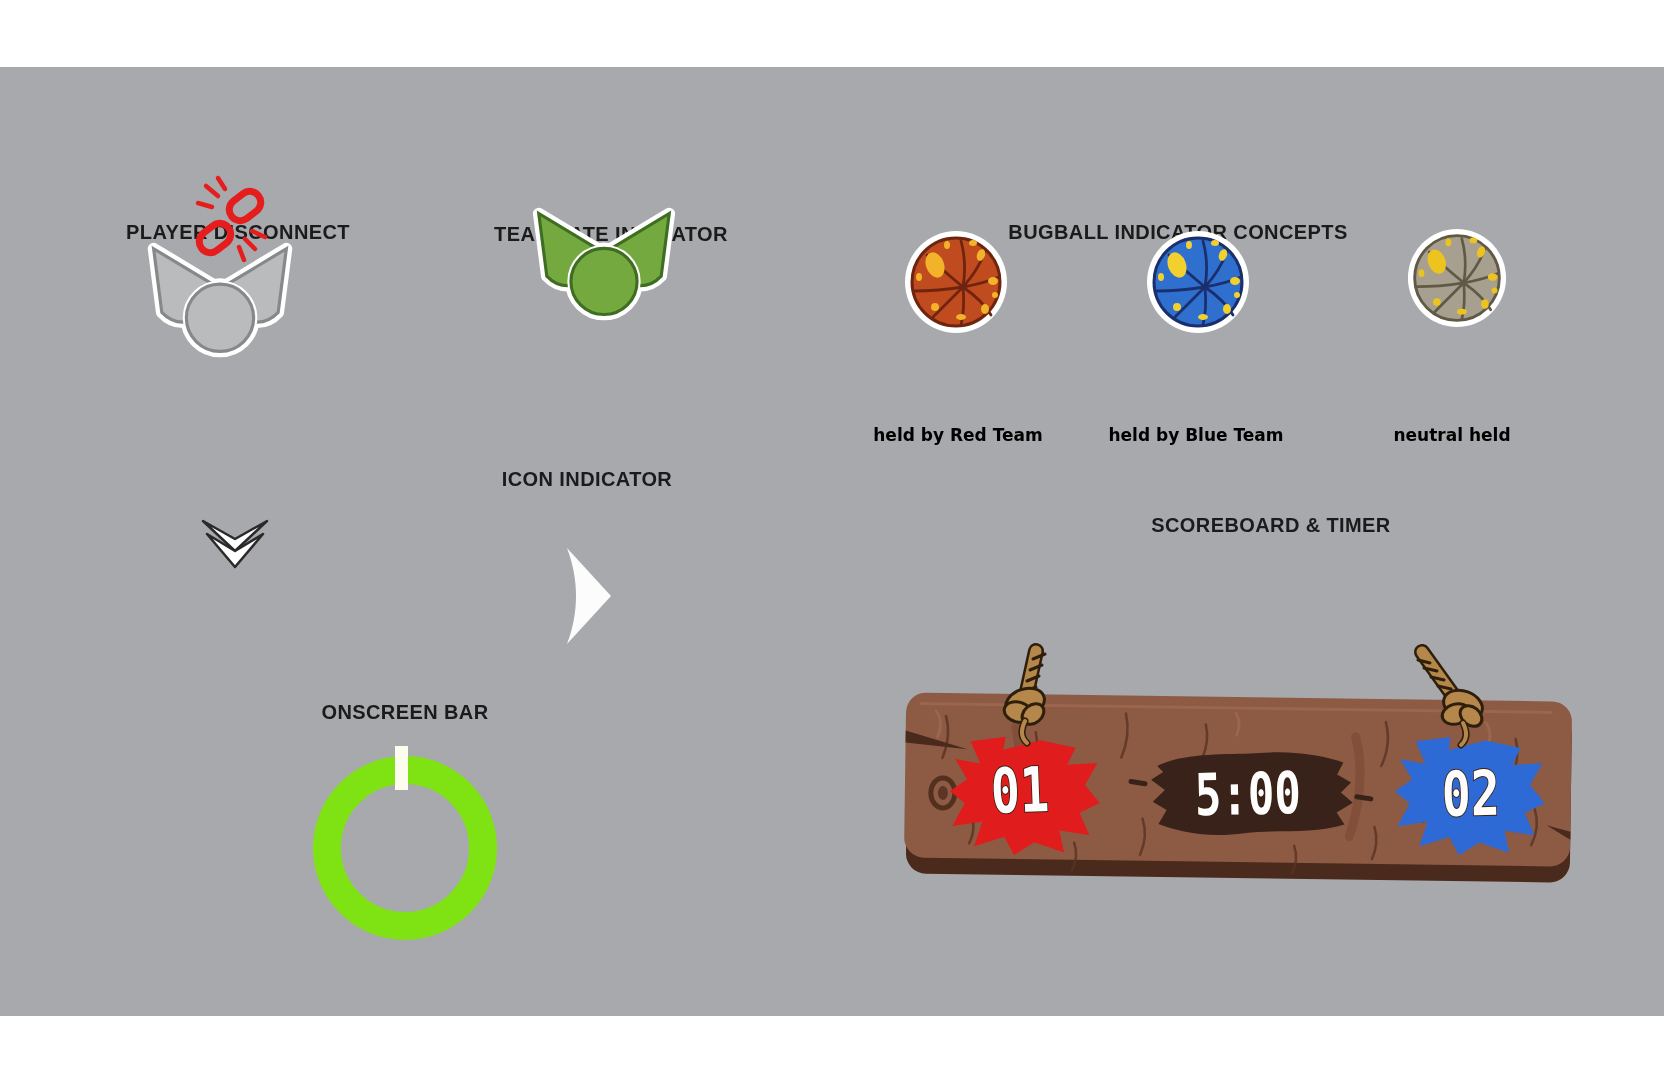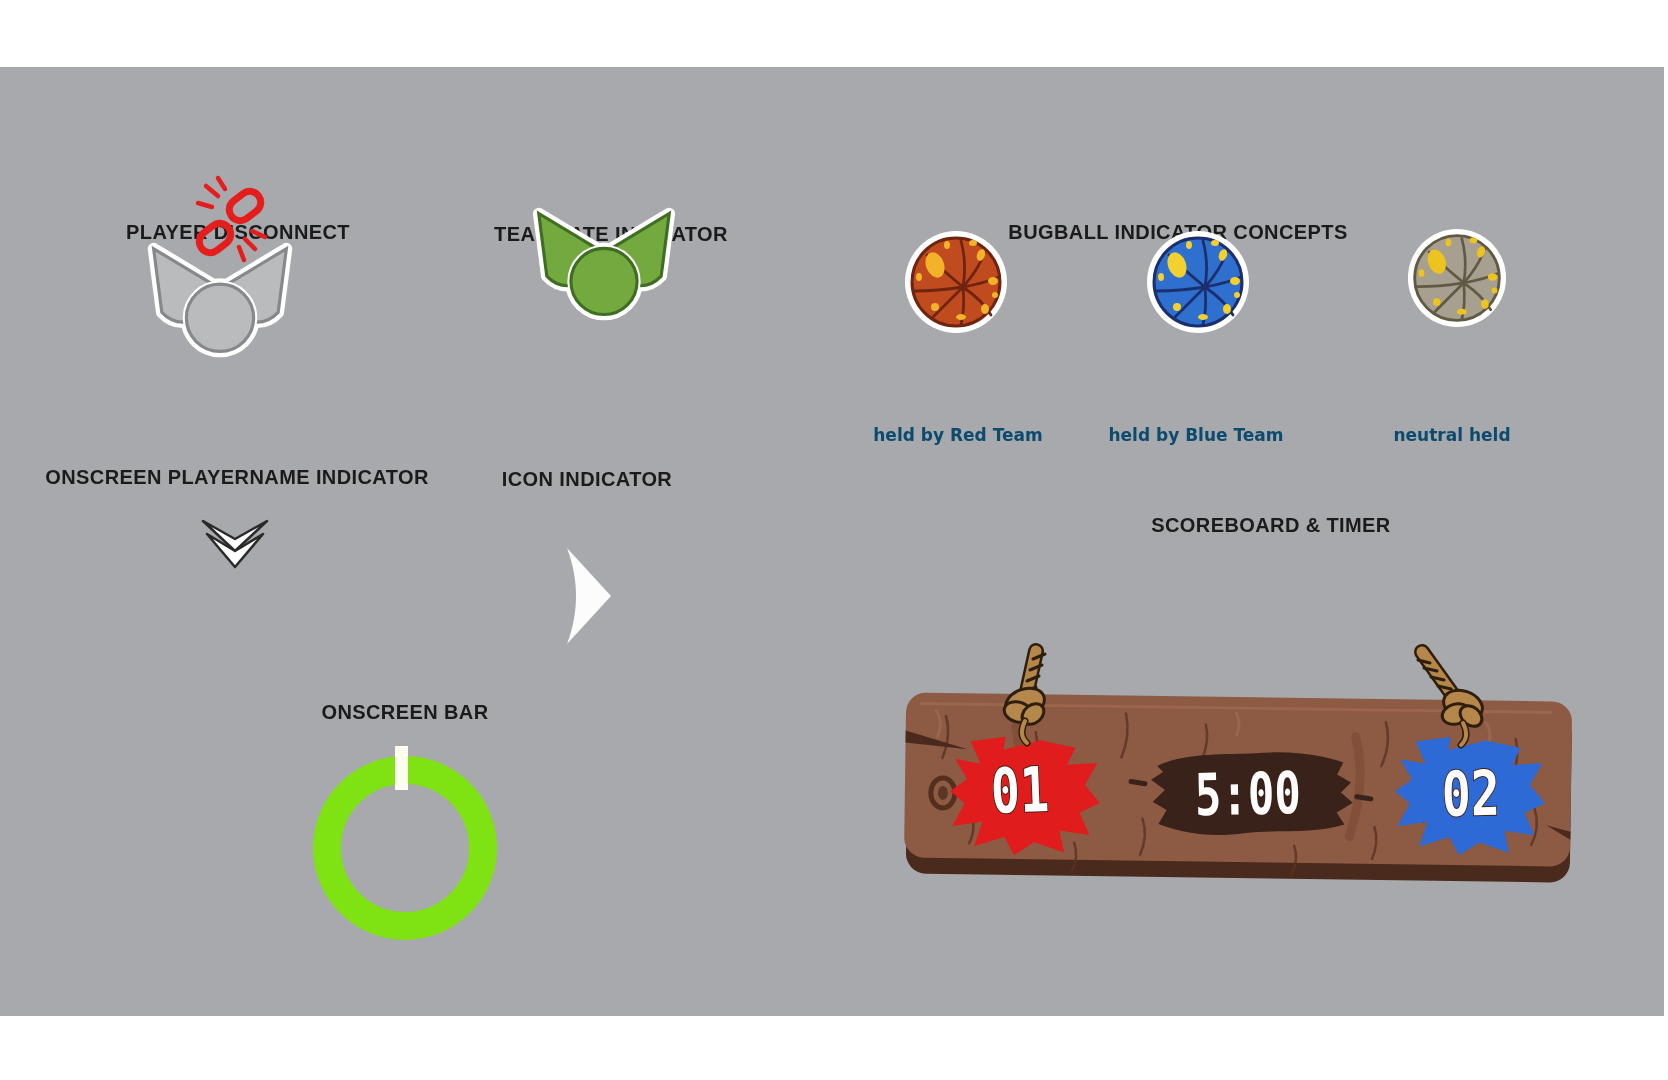--- a/index.html
+++ b/index.html
@@ -26,21 +26,21 @@
     letter-spacing:0.4px;
     color:#1b1b1b;
   }
   .sublabel{
     position:absolute;
     transform:translateX(-50%);
     white-space:nowrap;
     font-family:"DejaVu Sans", sans-serif;
     font-weight:bold;
     font-size:17px;
-    color:#0c4a6e;
+    color:#000000;
   }
   svg{display:block;overflow:visible;}
   .wing-outline{fill:#ffffff;stroke:#ffffff;stroke-width:13;stroke-linejoin:round;}
   .disc-shape{stroke:#87888a;stroke-width:3.5;}
   .team-shape{stroke:#3f6e22;stroke-width:3.5;}
   .ball-ring{fill:none;stroke:#ffffff;stroke-width:8;}
   .chain-link{fill:none;stroke-width:7;stroke-linejoin:round;}
   .spark{stroke-width:4.5;stroke-linecap:round;}
   .bug-line{fill:none;stroke-width:2.8;stroke-linecap:round;}
   .chev{fill:#ffffff;stroke:#2a2a2a;stroke-width:2.5;stroke-linejoin:round;}
@@ -202,21 +202,20 @@
         <ellipse cx="58" cy="88" rx="5" ry="3"></ellipse>
           <ellipse cx="32" cy="78" rx="4" ry="4"></ellipse>
         <ellipse cx="70" cy="14" rx="4" ry="3"></ellipse>
           <ellipse cx="16" cy="48" rx="3" ry="4"></ellipse>
         <ellipse cx="44" cy="16" rx="3" ry="4"></ellipse>
           <ellipse cx="92" cy="66" rx="3" ry="3"></ellipse>
       </g>
     </svg>
     <div class="sublabel" style="left:1452px;top:358px;">neutral held</div>
 
-    <div class="title" style="left:237px;top:399px;">ONSCREEN PLAYERNAME INDICATOR</div>
 
     <svg class="abs" style="left:201px;top:453px;" width="68" height="50" viewBox="0 0 68 50">
       <path class="chev" d="M2,1 L34,19 L66,1 L34,31 Z"></path>
       <path class="chev" d="M6,14 L34,31 L62,14 L34,47 Z"></path>
     </svg>
 
     <div class="title" style="left:587px;top:401px;text-align:center;">ICON INDICATOR</div>
 
     <svg class="abs" style="left:563px;top:481px;" width="52" height="100" viewBox="0 0 52 100">
       <path d="M4,0 L48,48 L4,96 C16,64 16,32 4,0 Z" fill="#fcfcfc"></path>

